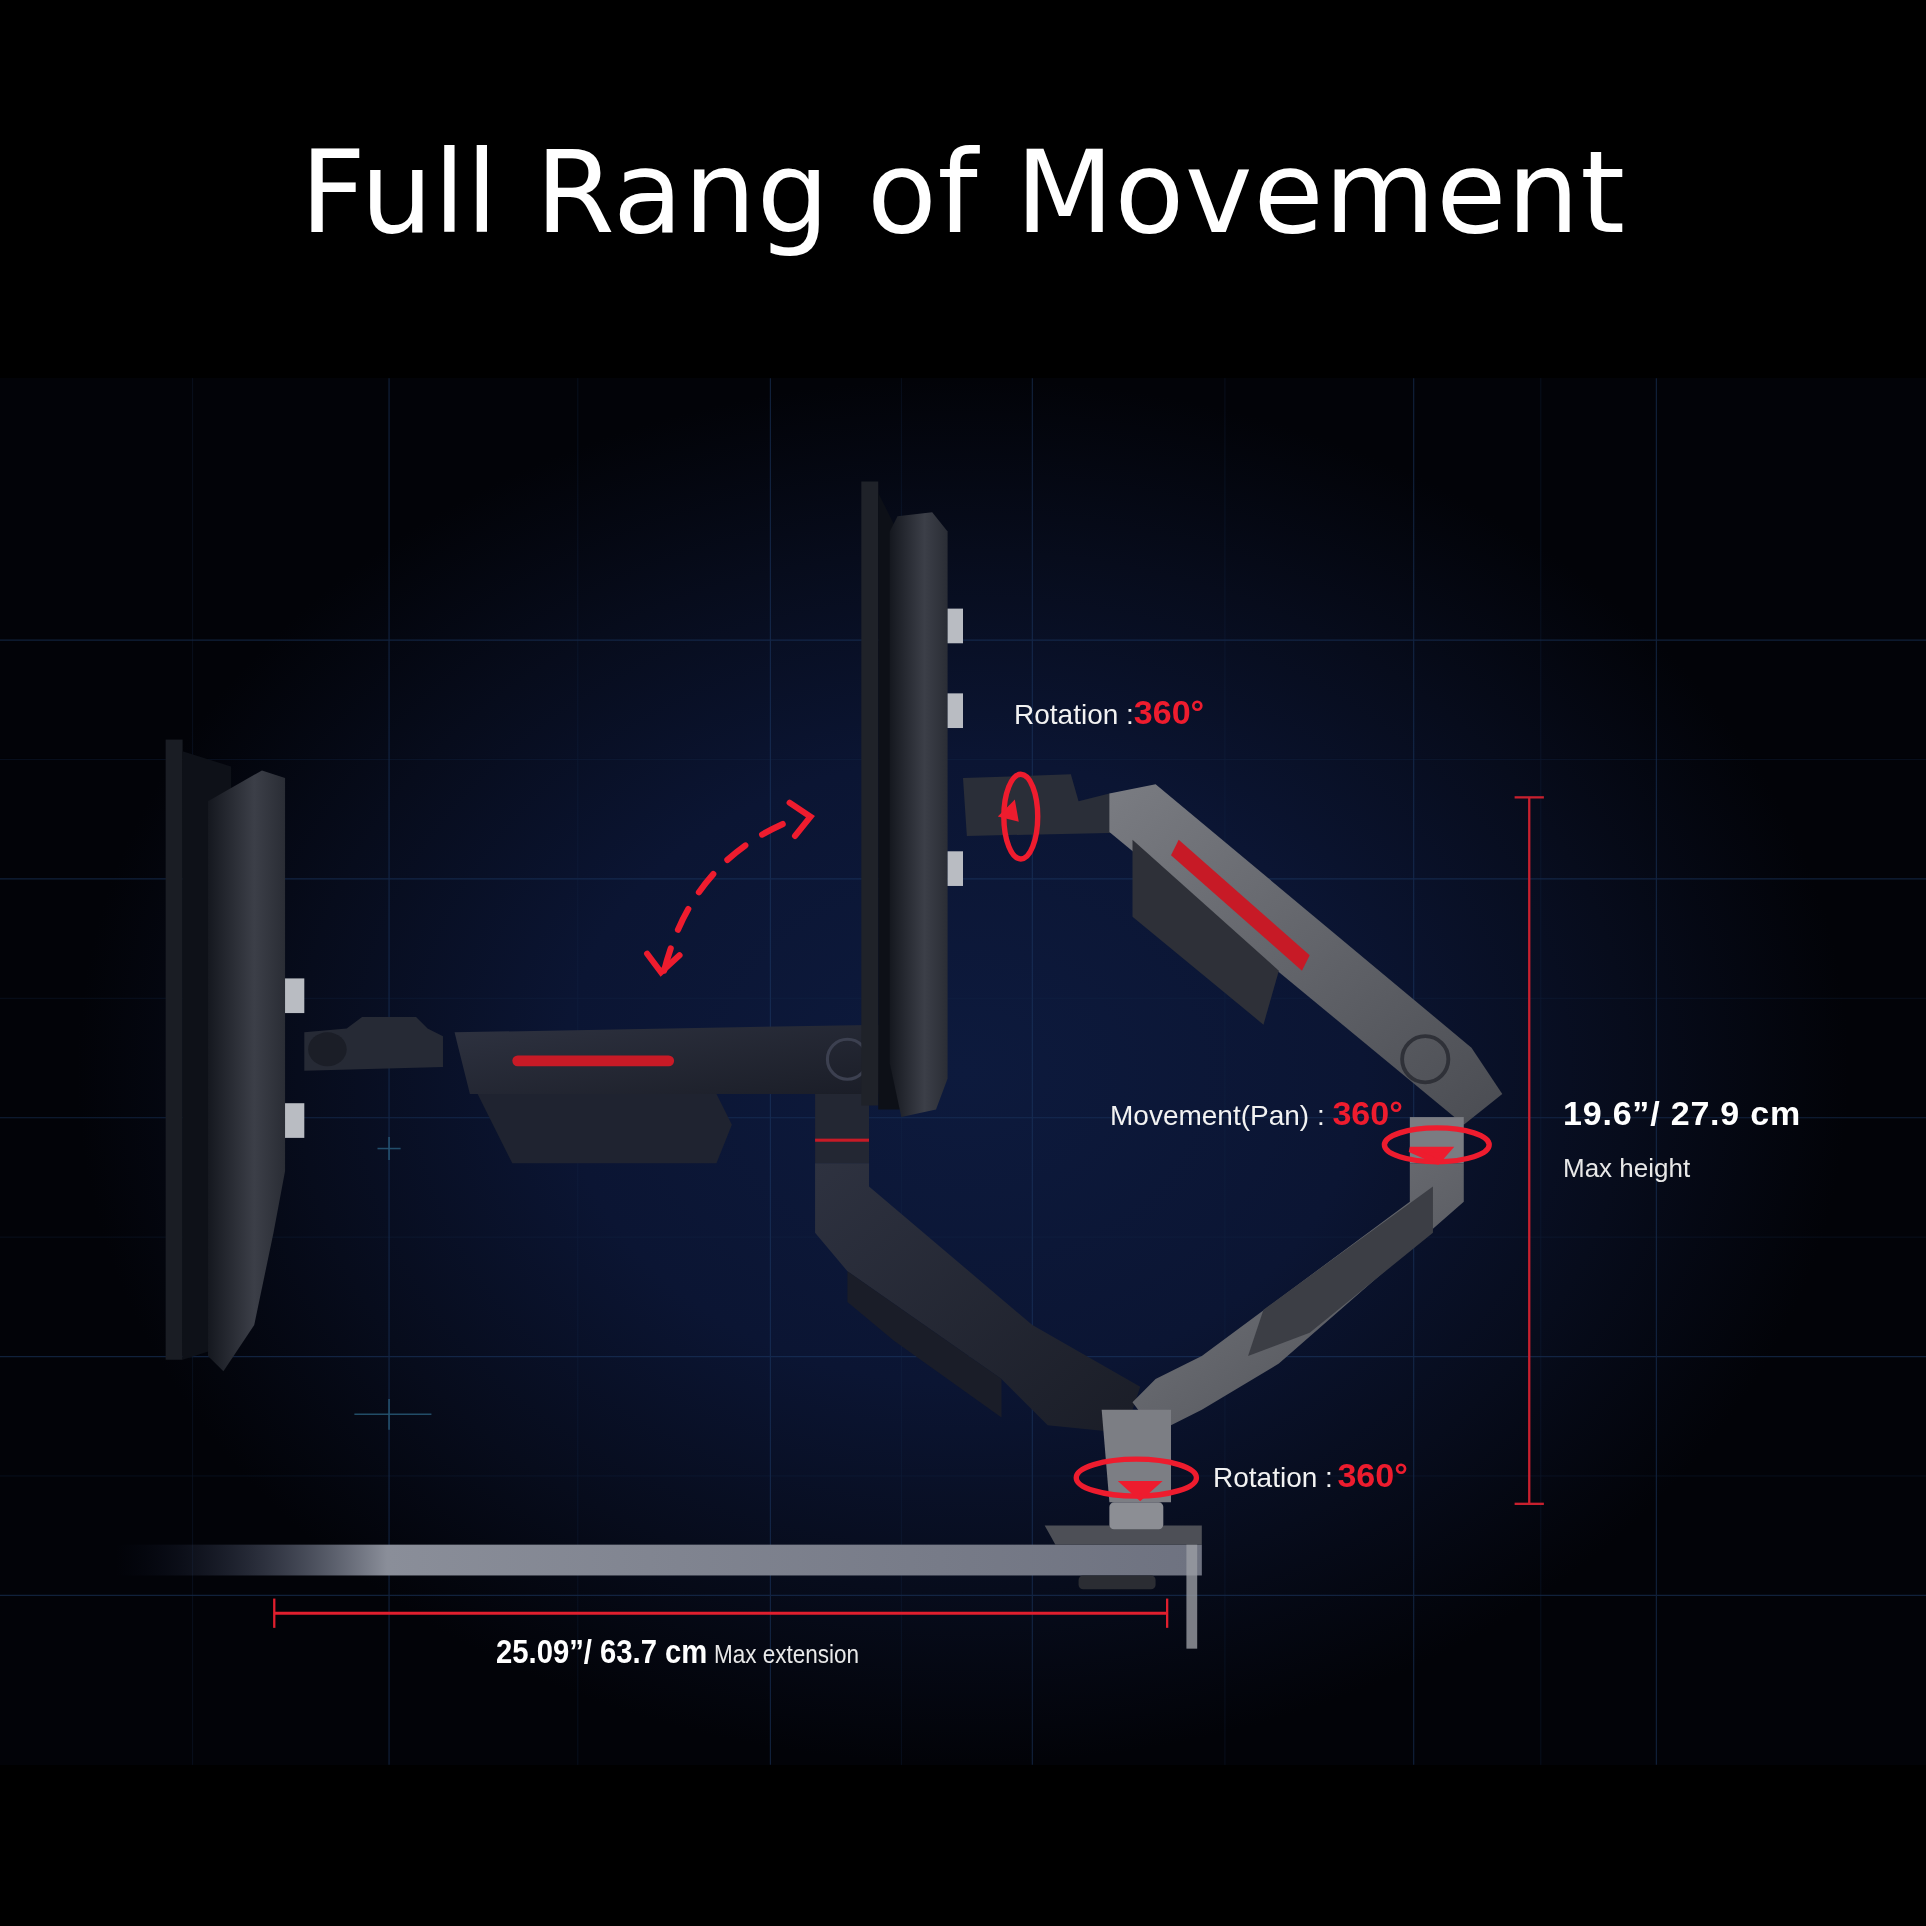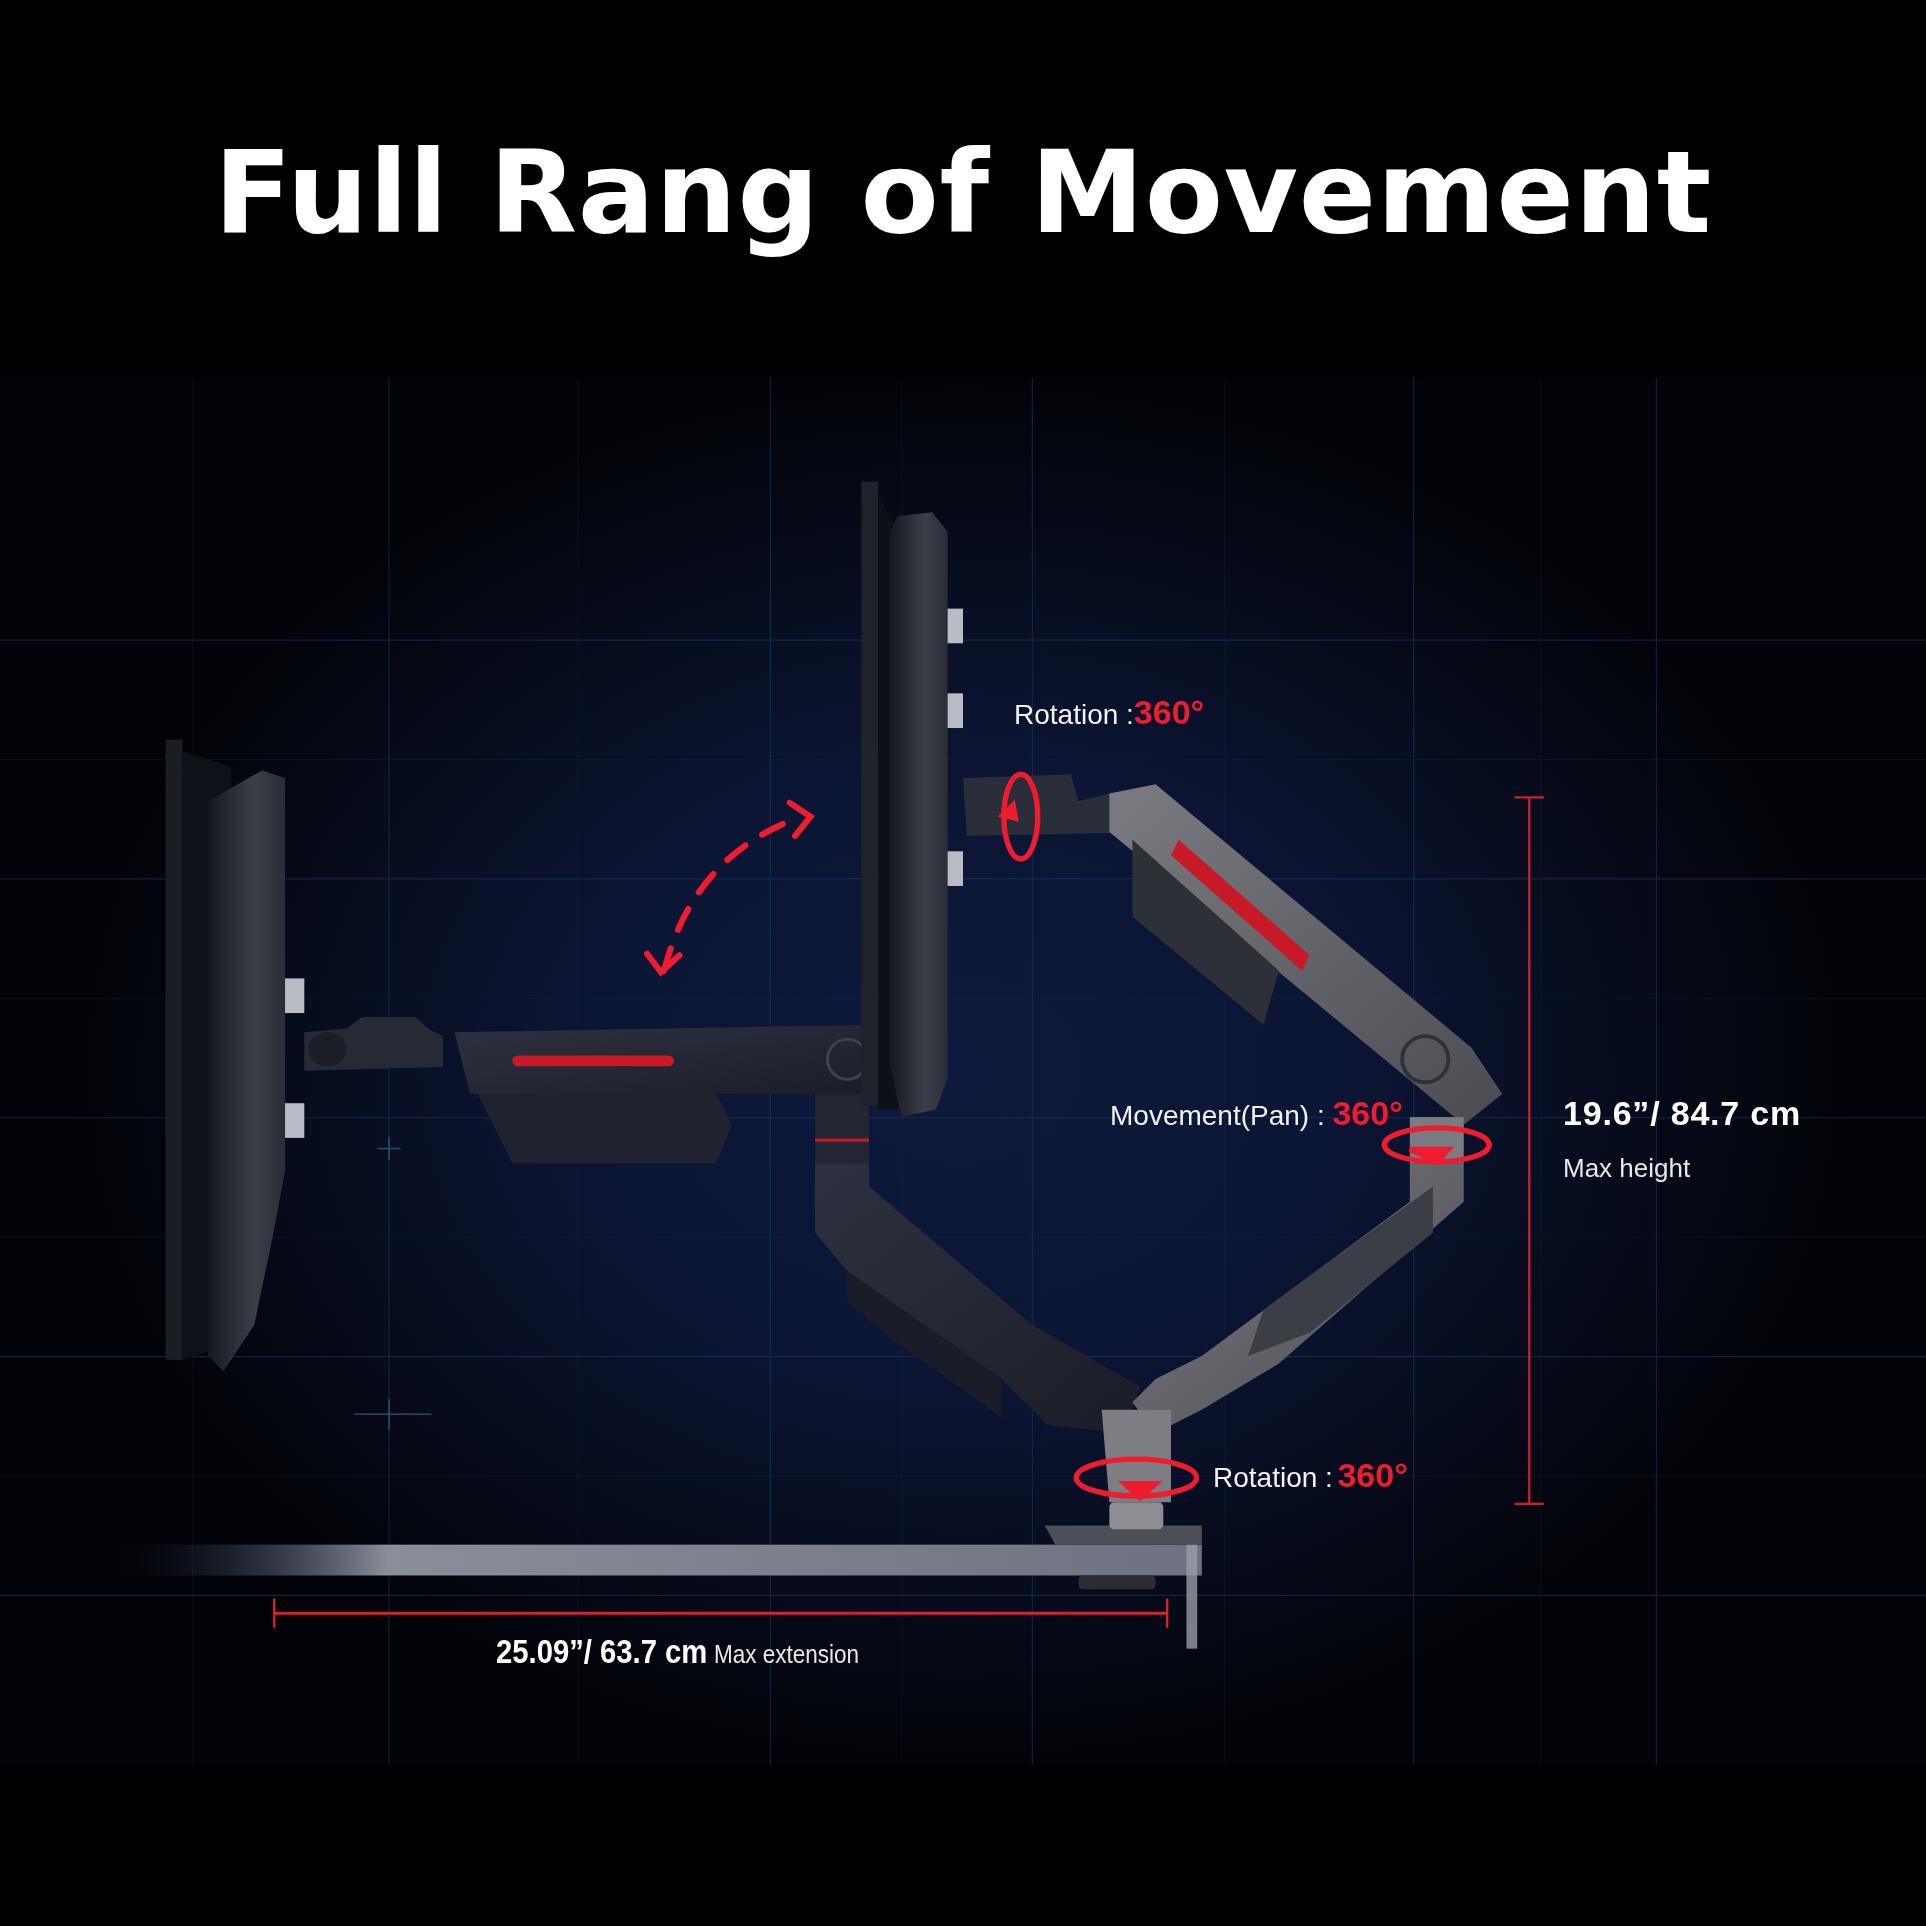--- a/index.html
+++ b/index.html
@@ -1,19 +1,19 @@
 <!DOCTYPE html>
 <html style="font-size:12.3px"><head>
   <meta charset="utf-8">
   <style>
     html, body { margin: 0; padding: 0; background: #000; }
     body { width: 1926px; height: 1926px; position: relative; overflow: hidden; font-family: "Liberation Sans", sans-serif; }
     .title {
       position: absolute; left: 0; top: 116px; width: 1926px; text-align: center;
-      color: #ffffff; font-family: "DejaVu Sans", sans-serif; font-size: 114px; font-weight: 700;
+      color: #ffffff; font-family: "DejaVu Sans", sans-serif; font-size: 114px; font-weight: 400;
       letter-spacing: 0.8px; line-height: 154px;
     }
     .stage {
       position: absolute; left: 0; top: 378px; width: 1926px; height: 1387px;
       background:
         radial-gradient(ellipse 886px 693px at 963px 693px, #0d1a3d 0%, #0b1533 45%, #070c1c 75%, #020308 100%);
     }
     .grid { position: absolute; left: 0; top: 0; width: 1926px; height: 1387px; }
     .art { position: absolute; left: 0; top: 0; width: 1926px; height: 1926px; }
     .label { position: absolute; color: #f2f2f2; white-space: nowrap; font-family: "Liberation Sans", sans-serif; }
@@ -185,21 +185,21 @@
 
 <div class="label lbl-pan">
   <span>Movement(Pan) :</span><span class="val">360°</span>
 </div>
 
 <div class="label lbl-base">
   <span>Rotation :</span><span class="val">360°</span>
 </div>
 
 <div class="dim-h">
-  <span class="big">19.6”/ 84.7 cm</span>
+  <span class="big">19.6”/ 27.9 cm</span>
   <span class="small">Max height</span>
 </div>
 
 <div class="dim-w">
   <span class="big">25.09”/ 63.7 cm</span>
   <span class="small">Max extension</span>
 </div>
 
 
 </body></html>

